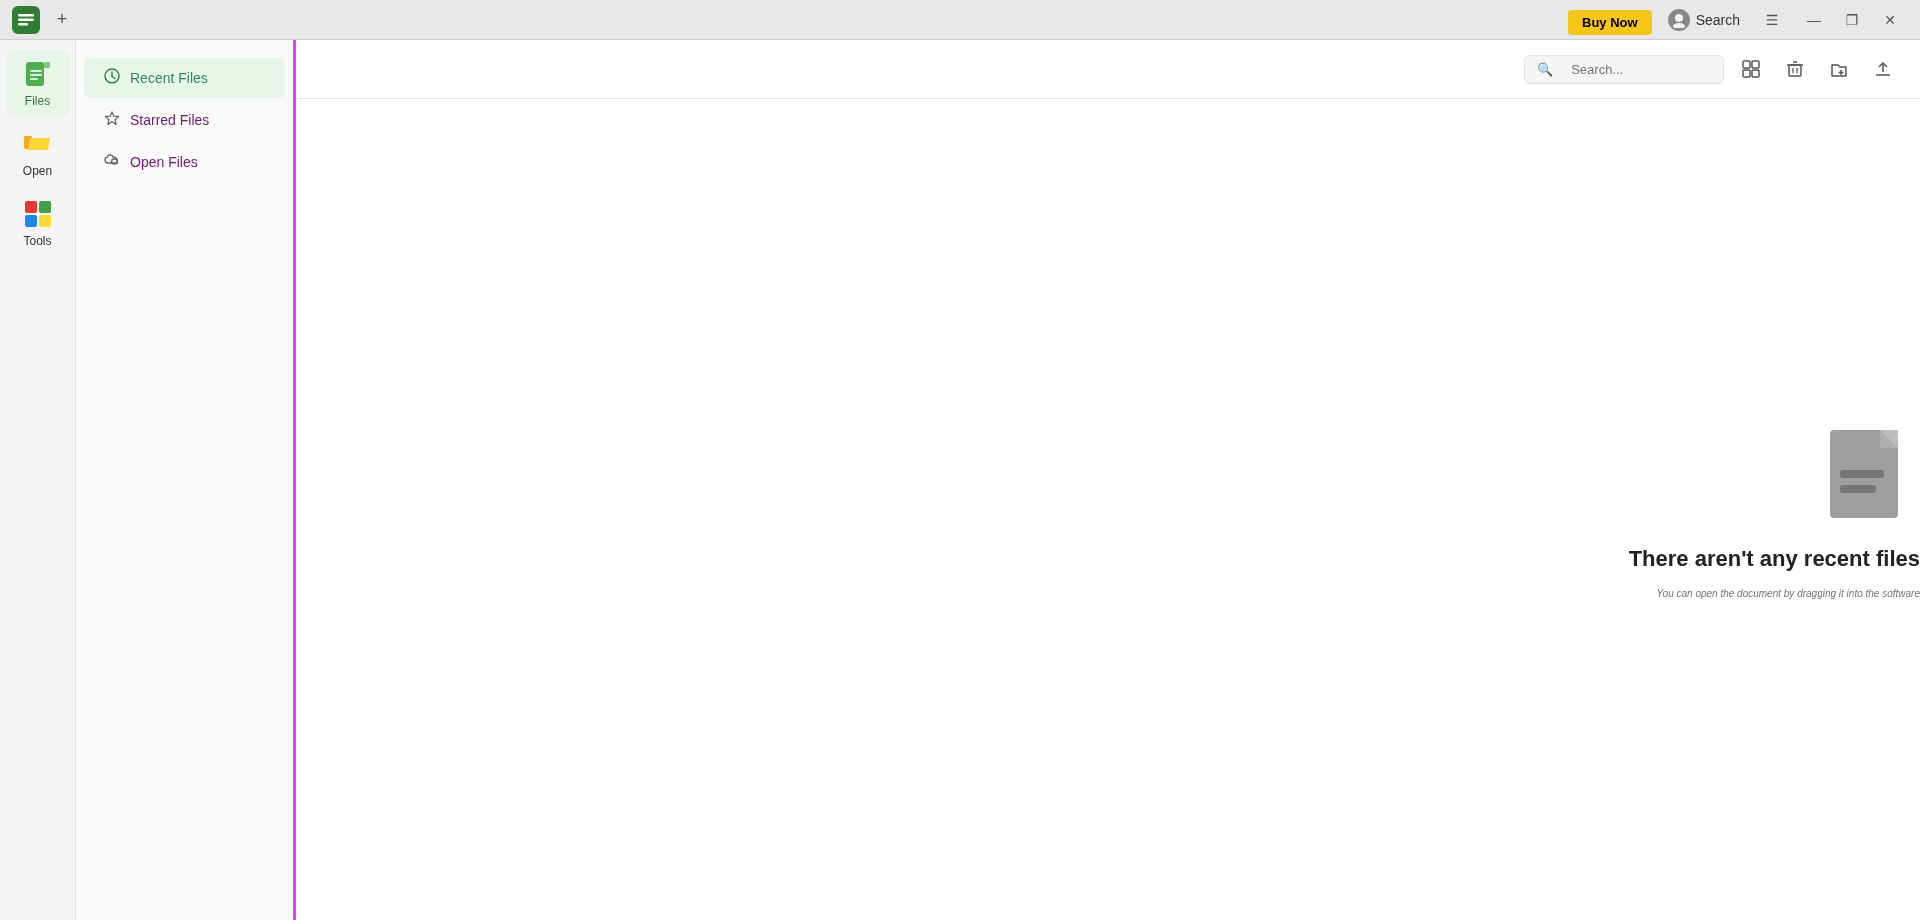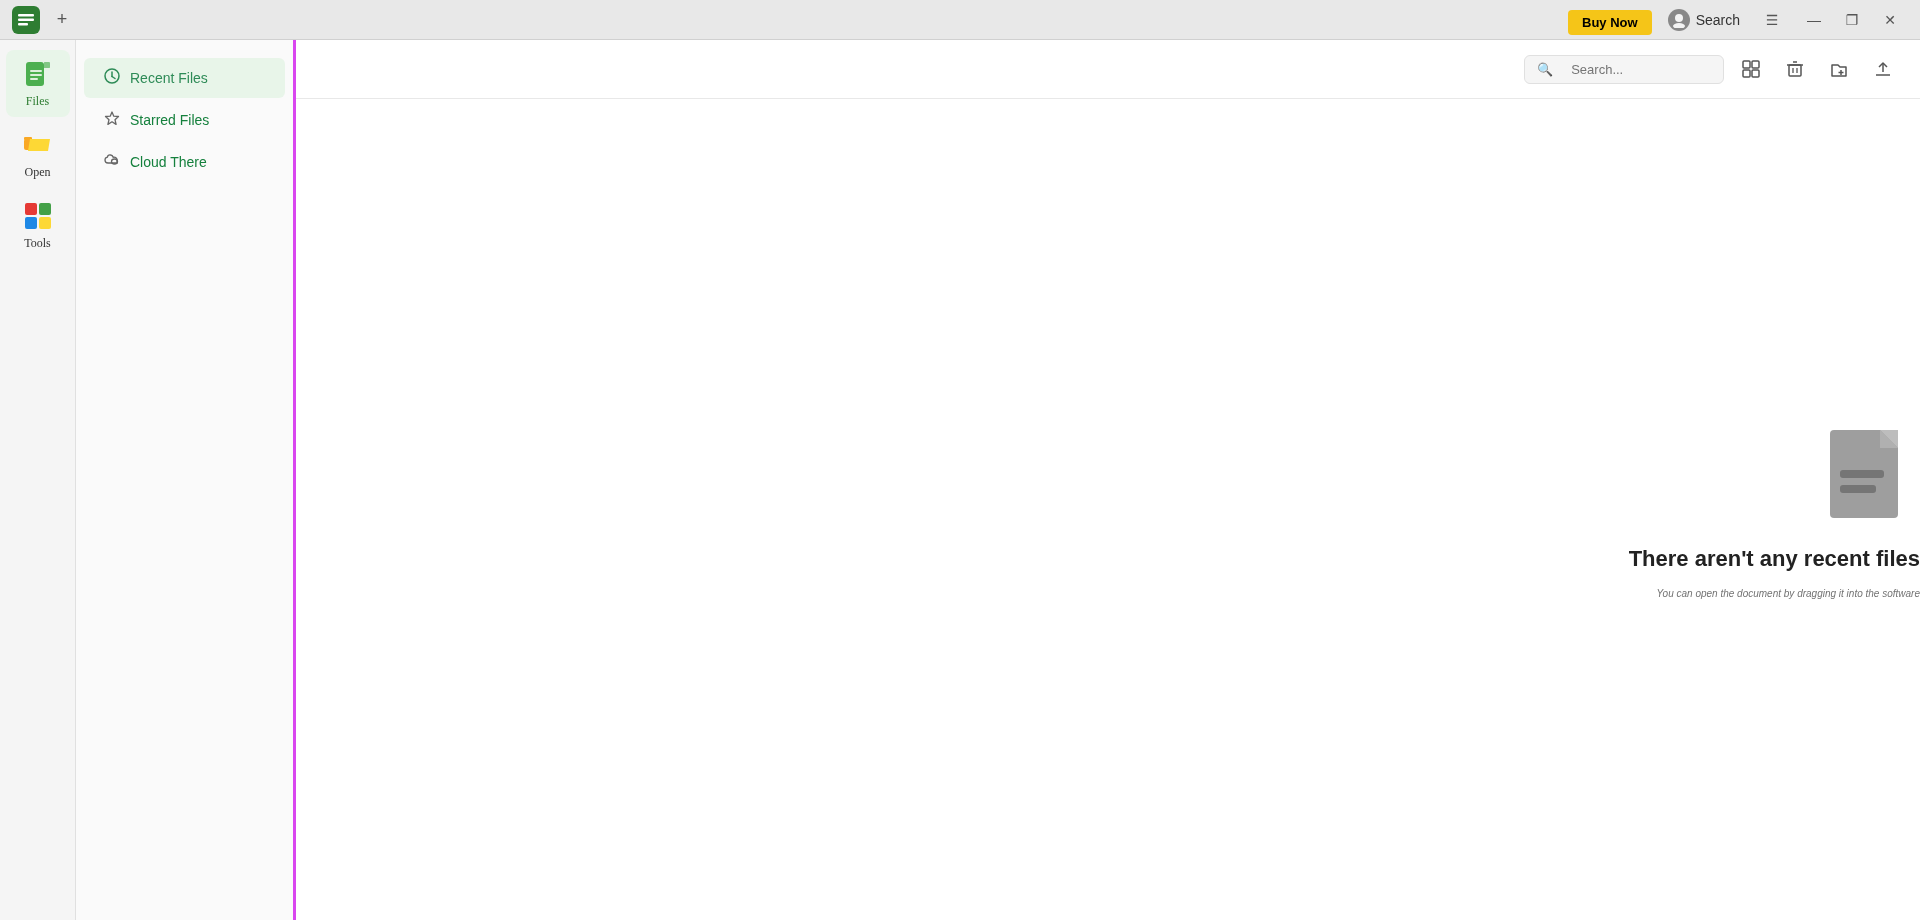--- a/index.html
+++ b/index.html
@@ -132,21 +132,20 @@
       display: flex;
       flex-direction: column;
       align-items: center;
       gap: 4px;
       width: 64px;
       padding: 8px 4px;
       border-radius: 8px;
       cursor: pointer;
       border: none;
       background: transparent;
-      font-family: Liberation Serif, serif;
     }
     .icon-sidebar-item.active { background: #e8f5e9; }
     .icon-sidebar-item .icon-img {
       width: 32px;
       height: 32px;
       display: flex;
       align-items: center;
       justify-content: center;
     }
     .icon-sidebar-item .icon-label {
@@ -185,21 +184,21 @@
       border-radius: 6px;
       margin: 2px 8px;
       border: none;
       background: transparent;
       width: calc(100% - 16px);
       text-align: left;
     }
     .nav-item.active { background: #e8f5e9; }
     .nav-item .nav-icon { font-size: 16px; color: #666; }
     .nav-item.active .nav-icon { color: #2e8b57; }
-    .nav-item .nav-label { font-size: 14px; color: #15803d; }
+    .nav-item .nav-label { font-size: 14px; color: #701a75; }
     .nav-item.active .nav-label { color: #2e8b57; font-weight: 500; }
 
     
     .main-content {
       flex: 1;
       background: #fff;
       display: flex;
       flex-direction: column;
     }
 
@@ -370,21 +369,21 @@
       <span class="nav-label">Starred Files</span>
     </button>
 
     <button class="nav-item">
       <span class="nav-icon">
         <svg width="16" height="16" viewBox="0 0 16 16">
             <path d="M13 11H4C2.3 11 1 9.7 1 8c0-1.4 1-2.7 2.4-2.9C3.6 3.8 5 2.8 6.5 3c1.3.2 2.3 1.1 2.7 2.3.3-.1.6-.1.8-.1C11.8 5.2 13 6.4 13 8v3z" fill="none" stroke="#666" stroke-width="1.3"></path>
             <ellipse cx="10.5" cy="9.5" rx="3" ry="2.5" fill="none" stroke="#666" stroke-width="1.3"></ellipse>
           </svg>
       </span>
-      <span class="nav-label">Cloud There</span>
+      <span class="nav-label">Open Files</span>
     </button>
   </div>
 
   <div class="main-content">
 
     <div class="content-toolbar">
       <div class="search-box">
         <span class="search-icon-small">🔍</span>
         <input type="text" placeholder="Search..." style="">
       </div>

